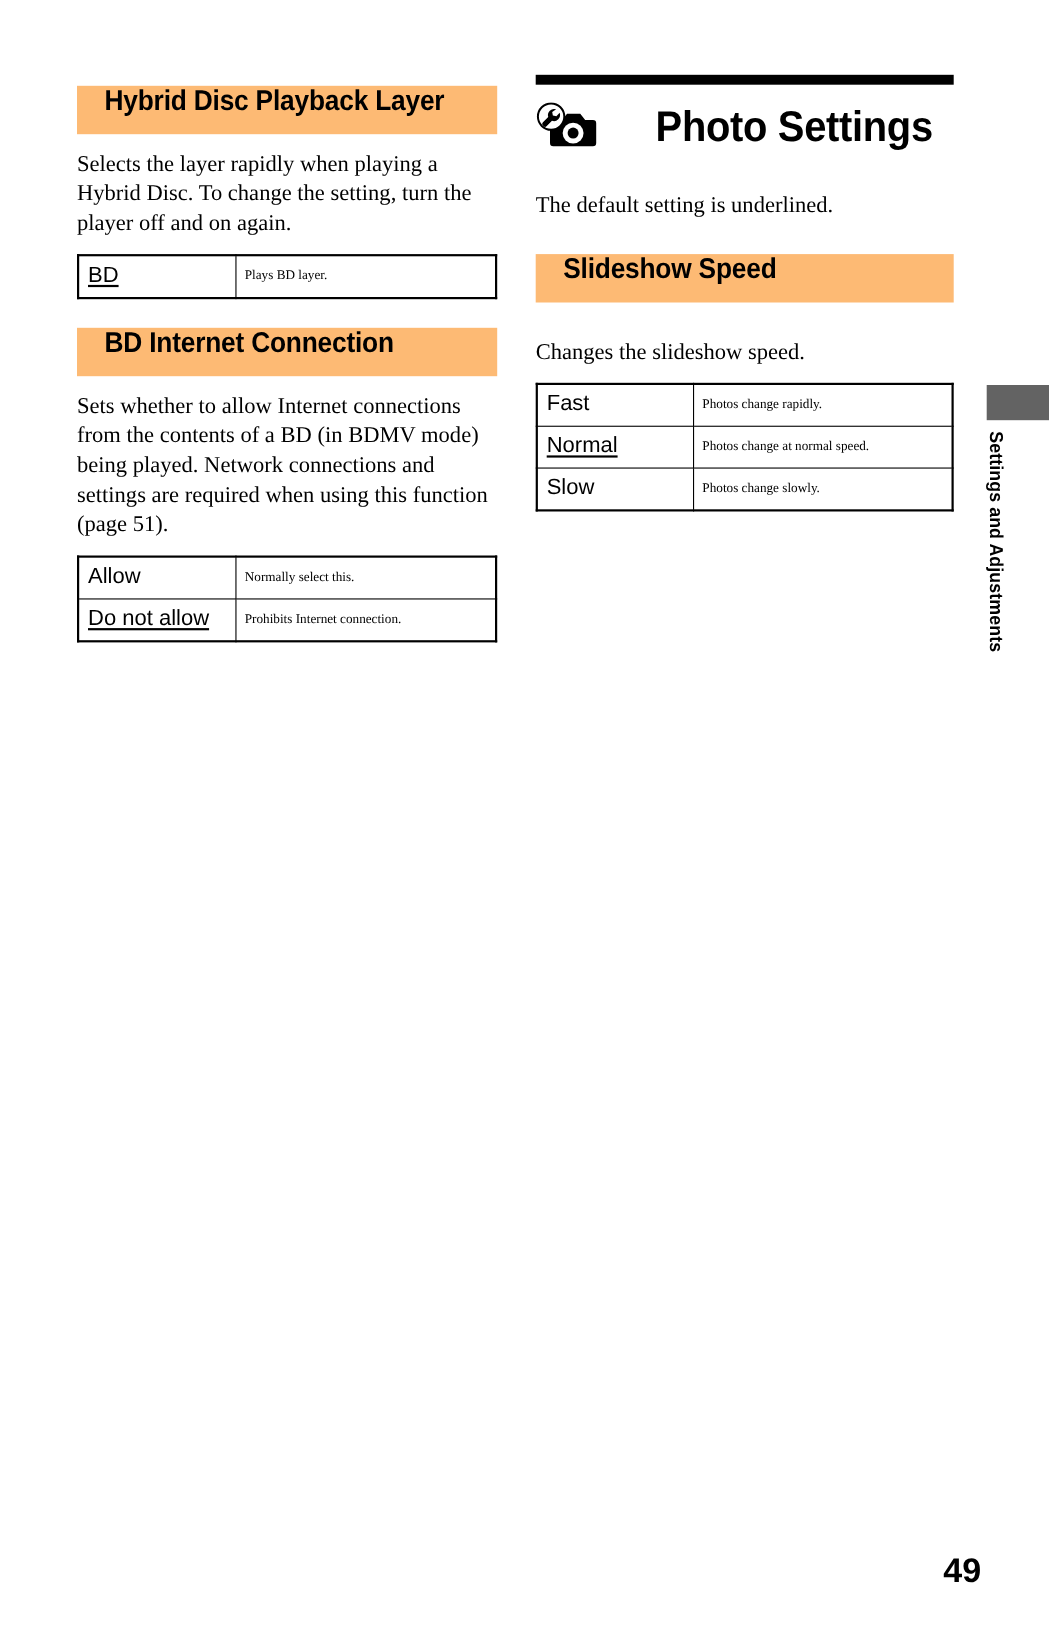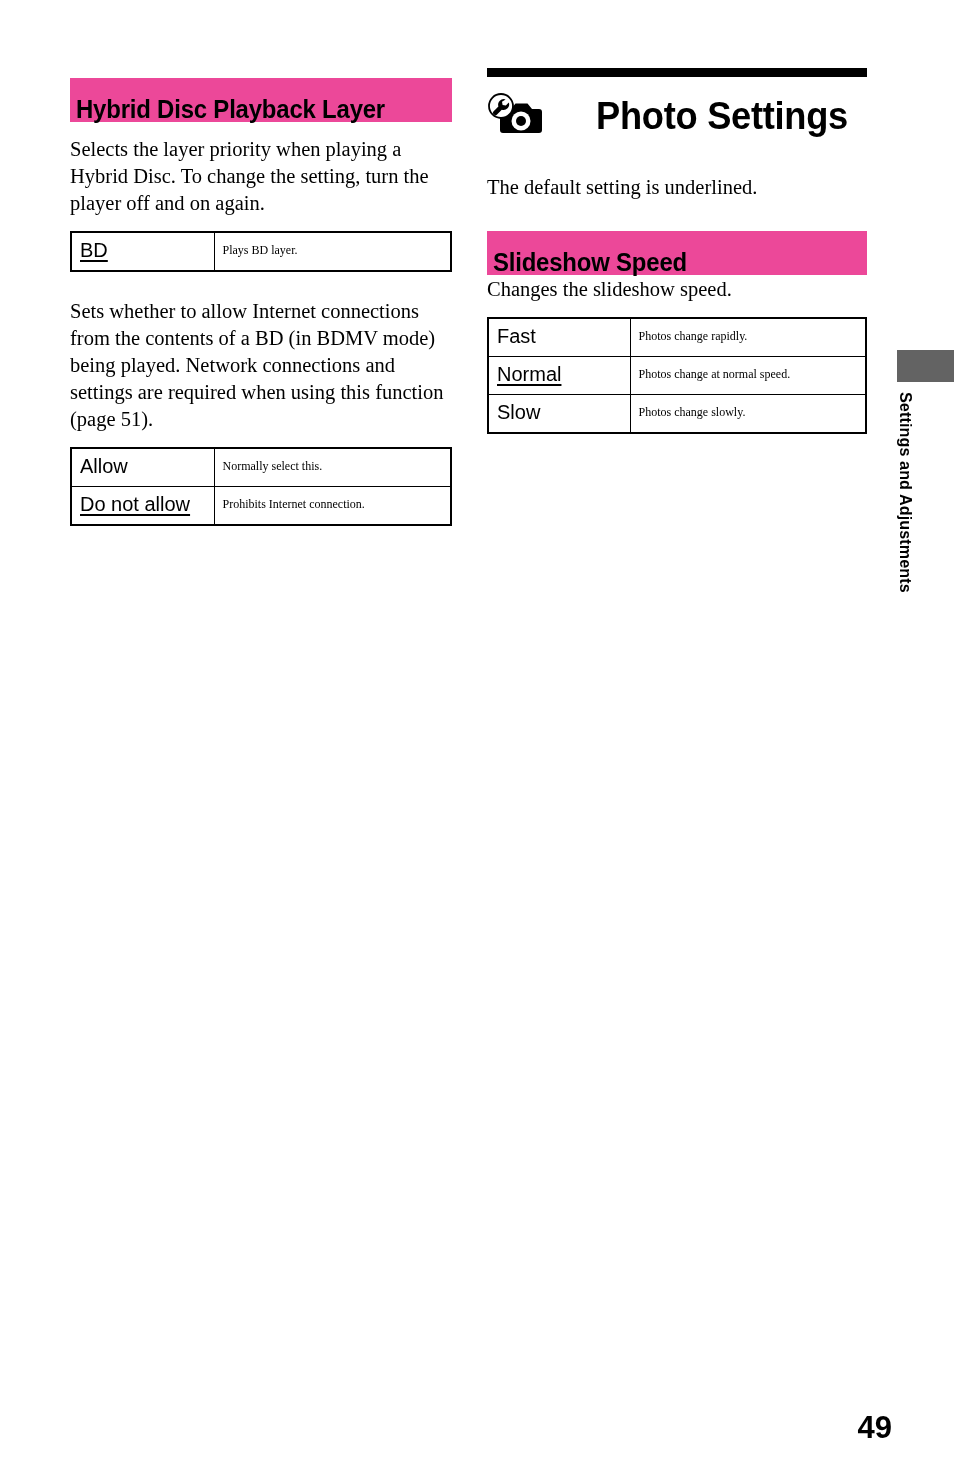--- a/index.html
+++ b/index.html
@@ -30,25 +30,25 @@
   }
   .col-right {
     position: absolute;
     left: 487px;
     top: 68px;
     width: 380px;
   }
 
   
   .gray-head {
-    background: #ec4899;
+    background: #fdba74;
     height: 44px;
     display: flex;
-    align-items: flex-end;
-    padding-left: 6px;
+    align-items: flex-start;
+    padding-left: 25px;
     box-sizing: border-box;
     margin: 0;
   }
   .gray-head .gh-text {
     font-family: "Liberation Sans Narrow", "Liberation Sans", "DejaVu Sans", sans-serif;
     font-weight: bold;
     font-size: 26px;
     letter-spacing: -0.2px;
     transform: scaleX(0.92);
     transform-origin: left center;
@@ -91,21 +91,21 @@
   
   .body-text {
     font-family: "Liberation Serif", "DejaVu Serif", serif;
     font-size: 20.5px;
     line-height: 27px;
     margin: 0;
     text-align: left;
   }
   .lead-left  { margin-top: 14px; width: 378px; }
   .lead-right { margin-top: 33px; }
-  .lead-right-2 { margin-top: 1px; }
+  .lead-right-2 { margin-top: 32px; }
 
   
   table.opts {
     border-collapse: collapse;
     table-layout: fixed;
     margin-top: 14px;
     border: 2px solid #000;
   }
   table.opts td {
     border: 1.5px solid #000;
@@ -175,39 +175,42 @@
 <body>
 
 <div class="page">
 
   <div class="col-left">
 
     <div>
       <div class="gray-head">
         <span class="gh-text">Hybrid Disc Playback Layer</span>
       </div>
-      <p class="body-text lead-left">Selects the layer priority when playing a Hybrid Disc. To change the setting, turn the player off and on again.</p>
+      <p class="body-text lead-left">Selects the layer rapidly when playing a Hybrid Disc. To change the setting, turn the player off and on again.</p>
 
       <table class="opts tbl-left">
         <colgroup>
             <col class="c1">
             <col>
           </colgroup>
         <tbody>
           <tr>
             <td class="key">
               <span class="uline">BD</span>
             </td>
             <td class="val">Plays BD layer.</td>
           </tr>
         </tbody>
       </table>
     </div>
 
     <div style="margin-top:26px;">
+      <div class="gray-head">
+        <span class="gh-text">BD Internet Connection</span>
+      </div>
       <p class="body-text lead-left">Sets whether to allow Internet connections from the contents of a BD (in BDMV mode) being played. Network connections and settings are required when using this function (page 51).</p>
 
       <table class="opts tbl-left">
         <colgroup>
             <col class="c1">
             <col>
           </colgroup>
         <tbody>
           <tr>
             <td class="key">

